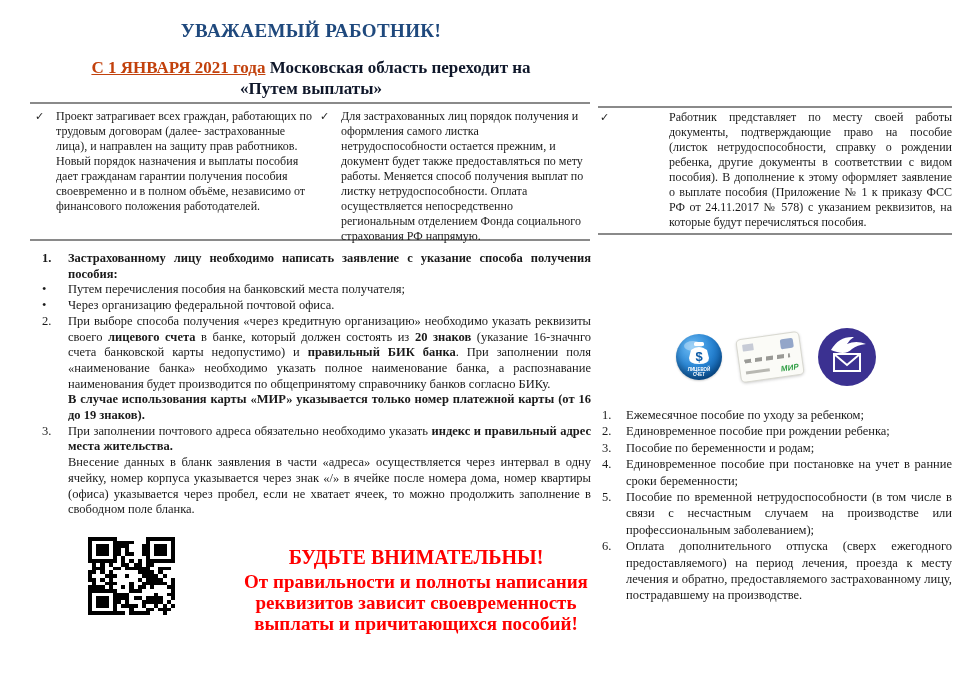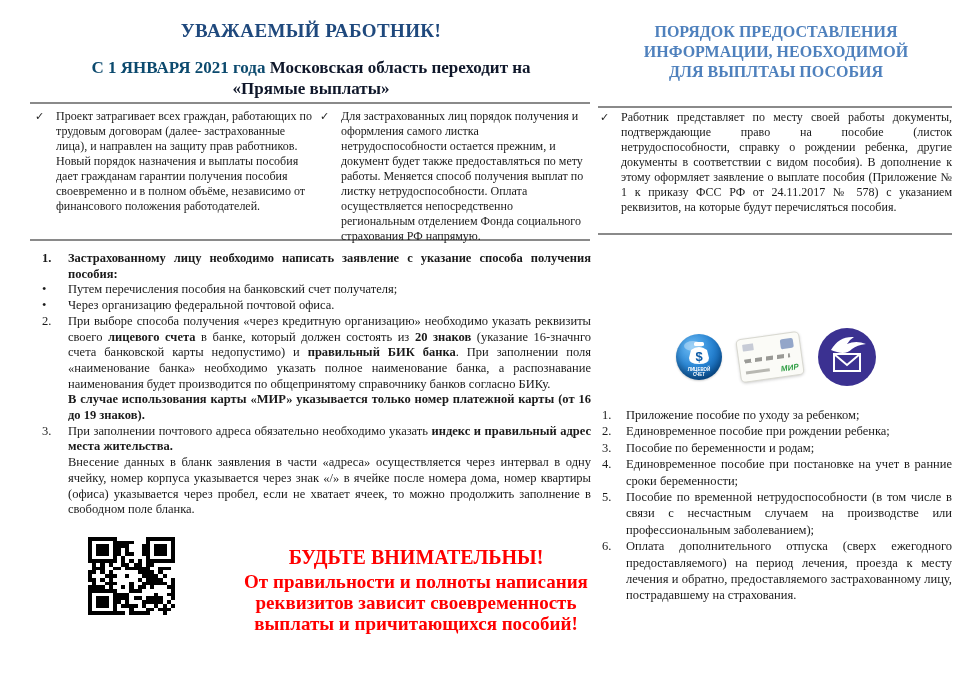--- a/index.html
+++ b/index.html
@@ -4,35 +4,35 @@
 <style>
   html,body{margin:0;padding:0;background:#fff;}
   #page{position:relative;width:960px;height:679px;background:#ffffff;overflow:hidden;
         font-family:"Liberation Serif","DejaVu Serif",serif;color:#1a1a1a;}
   .abs{position:absolute;}
 
   
   .hdrL{left:35px;top:20px;width:552px;text-align:center;}
   .hdrL .t{font-size:19px;font-weight:bold;color:#1F497D;letter-spacing:.4px;}
   .hdrL .s{margin-top:15px;font-size:17px;font-weight:bold;line-height:21px;}
-  .sub-dark{color:#0c4a6e;}
+  .sub-dark{color:#c2410c;text-decoration:underline;}
   .sub-light{color:#0f172a;}
   .hdrR{left:600px;top:22px;width:352px;text-align:center;font-size:16px;font-weight:bold;
         color:#4F81BD;line-height:20px;white-space:pre-line;}
 
   
   .divider{border-top:2px solid #8a8a8a;height:0;}
 
   
   .intro{display:flex;gap:7px;font-size:12px;line-height:15px;}
   .intro .chk{flex:none;width:14px;font-family:"DejaVu Sans",sans-serif;font-size:11px;color:#222;}
   .c1{left:35px;top:109px;width:278px;}
   .c2{left:320px;top:109px;width:266px;}
   .c3{left:600px;top:110px;width:352px;}
-  .c3 .txt{text-align:justify;}
+  .c3 .txt{text-align:justify;margin-left:48px;}
 
   
   .instr{left:35px;top:251px;width:556px;font-size:12.5px;line-height:15.7px;text-align:justify;}
   .li{display:flex;}
   .li .m{flex:none;width:33px;padding-left:7px;box-sizing:border-box;}
   .li .lt{flex:1;}
   .b{font-weight:bold;}
 
   
   .benH{left:600px;top:251px;width:352px;text-align:center;color:#4F81BD;font-weight:bold;
@@ -71,26 +71,23 @@
   .warn .wt{font-size:20px;line-height:22px;margin-bottom:3px;}
   .warn .wb{font-size:19px;line-height:21px;white-space:pre-line;}
 </style>
 </head>
 <body>
 
 <div id="page">
 
   <div class="abs hdrL">
     <div class="t">УВАЖАЕМЫЙ РАБОТНИК!</div>
-    <div class="s"><span class="sub-dark">С 1 ЯНВАРЯ 2021 года</span><span class="sub-light"> Московская область переходит на</span><br><span class="sub-light">«Прямые выплаты»</span></div>
-  </div>
-
-  <div class="abs hdrR">ПОРЯДОК ПРЕДОСТАВЛЕНИЯ
-ИНФОРМАЦИИ, НЕОБХОДИМОЙ
-ДЛЯ ВЫПЛТАЫ ПОСОБИЯ</div>
+    <div class="s"><span class="sub-dark">С 1 ЯНВАРЯ 2021 года</span><span class="sub-light"> Московская область переходит на</span><br><span class="sub-light">«Путем выплаты»</span></div>
+  </div>
+
 
   <div class="abs divider" style="left:30px;top:102px;width:560px;"></div>
   <div class="abs divider" style="left:598px;top:106px;width:354px;"></div>
   <div class="abs divider" style="left:30px;top:239px;width:560px;"></div>
   <div class="abs divider" style="left:598px;top:233px;width:354px;"></div>
 
   <div class="abs c1 intro">
     <span class="chk">✓</span>
     <span class="txt">Проект затрагивает всех граждан, работающих по трудовым договорам (далее- застрахованные лица), и направлен на защиту прав работников. Новый порядок назначения и выплаты пособия дает гражданам гарантии получения пособия своевременно и в полном объёме, независимо от финансового положения работодателей.</span>
   </div>
@@ -103,21 +100,21 @@
     <span class="txt">Работник представляет по месту своей работы документы, подтверждающие право на пособие (листок нетрудоспособности, справку о рождении ребенка, другие документы в соответствии с видом пособия). В дополнение к этому оформляет заявление о выплате пособия (Приложение № 1 к приказу ФСС РФ от 24.11.2017 № 578) с указанием реквизитов, на которые будут перечисляться пособия.</span>
   </div>
 
   <div class="abs instr">
       <div class="li">
         <span class="m b">1.</span>
         <span class="lt"><span class="b">Застрахованному лицу необходимо написать заявление с указание способа получения пособия:</span></span>
       </div>
       <div class="li">
         <span class="m">•</span>
-        <span class="lt"><span>Путем перечисления пособия на банковский счет получателя;</span></span>
+        <span class="lt"><span>Путем перечисления пособия на банковский места получателя;</span></span>
       </div>
       <div class="li">
         <span class="m">•</span>
         <span class="lt"><span>Через организацию федеральной почтовой офиса.</span></span>
       </div>
       <div class="li">
         <span class="m">2.</span>
         <span class="lt"><span>При выборе способа получения «через кредитную организацию» необходимо указать реквизиты своего </span><span class="b">лицевого счета</span><span> в банке, который должен состоять из </span><span class="b">20 знаков</span><span> (указание 16-значнго счета банковской карты недопустимо) и </span><span class="b">правильный БИК банка</span><span>. При заполнении поля «наименование банка» необходимо указать полное наименование банка, а распознавание наименования будет производится по общепринятому справочнику банков согласно БИКу.</span></span>
       </div>
       <div class="li">
@@ -158,41 +155,41 @@
         <path d="M13 22 Q21 8 36 9 Q31 12 29 16 Q38 12 48 16 Q39 17 34 21 Q28 27 19 24 Q15 23 13 22 Z" fill="#ffffff"></path>
         <rect x="16" y="26" width="26" height="17" fill="#3b3191" stroke="#ffffff" stroke-width="2"></rect>
         <path d="M16 26 L29 37 L42 26" fill="none" stroke="#ffffff" stroke-width="2"></path>
       </svg>
     </div>
   </div>
 
   <div class="abs benL">
       <div class="li">
         <span class="m">1.</span>
-        <span class="lt"><span>Приложение пособие по уходу за ребенком;</span></span>
+        <span class="lt"><span>Ежемесячное пособие по уходу за ребенком;</span></span>
       </div>
       <div class="li">
         <span class="m">2.</span>
         <span class="lt"><span>Единовременное пособие при рождении ребенка;</span></span>
       </div>
       <div class="li">
         <span class="m">3.</span>
         <span class="lt"><span>Пособие по беременности и родам;</span></span>
       </div>
       <div class="li">
         <span class="m">4.</span>
         <span class="lt"><span>Единовременное пособие при постановке на учет в ранние сроки беременности;</span></span>
       </div>
       <div class="li">
         <span class="m">5.</span>
         <span class="lt"><span>Пособие по временной нетрудоспособности (в том числе в связи с несчастным случаем на производстве или профессиональным заболеванием);</span></span>
       </div>
       <div class="li">
         <span class="m">6.</span>
-        <span class="lt"><span>Оплата дополнительного отпуска (сверх ежегодного предоставляемого) на период лечения, проезда к месту лечения и обратно, предоставляемого застрахованному лицу, пострадавшему на страхования.</span></span>
+        <span class="lt"><span>Оплата дополнительного отпуска (сверх ежегодного предоставляемого) на период лечения, проезда к месту лечения и обратно, предоставляемого застрахованному лицу, пострадавшему на производстве.</span></span>
       </div>
     </div>
 
   <div class="abs qr">
     <svg id="qrsvg" width="87" height="78" viewBox="0 0 21 21" preserveAspectRatio="none" shape-rendering="crispEdges">
         <rect x="0" y="0" width="21" height="21" fill="#fff"></rect>
         <rect x="0" y="0" width="1" height="1" fill="#000"></rect>
         <rect x="1" y="0" width="1" height="1" fill="#000"></rect>
         <rect x="2" y="0" width="1" height="1" fill="#000"></rect>
         <rect x="3" y="0" width="1" height="1" fill="#000"></rect>

